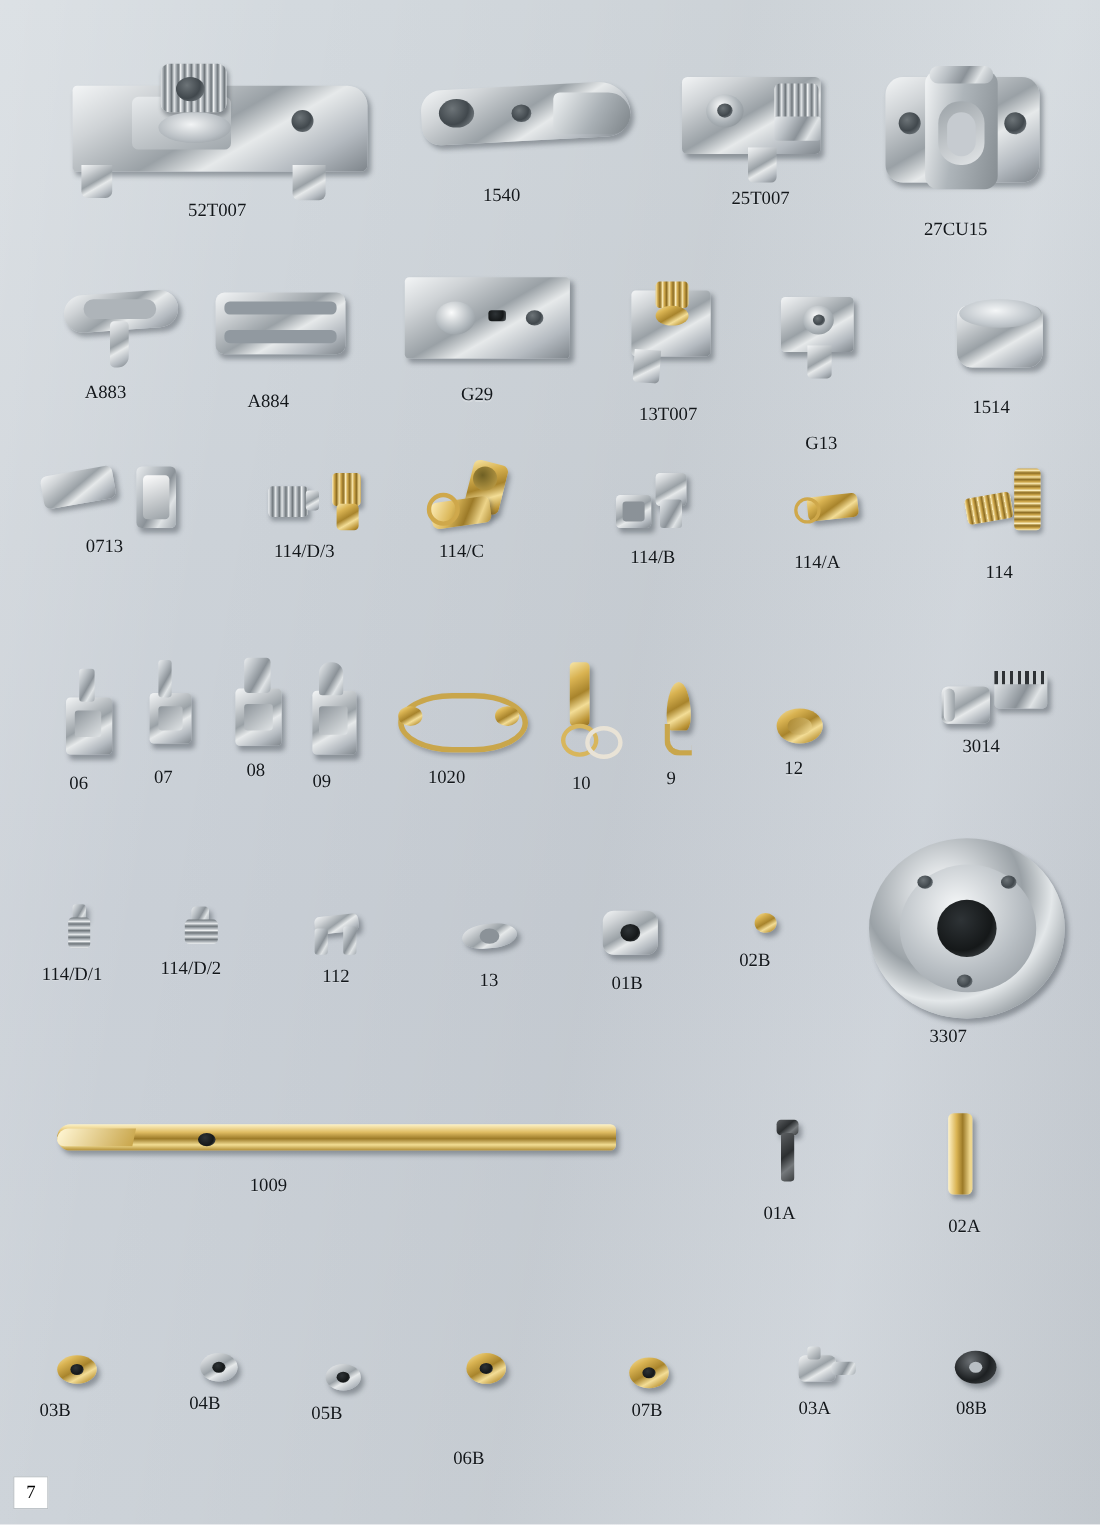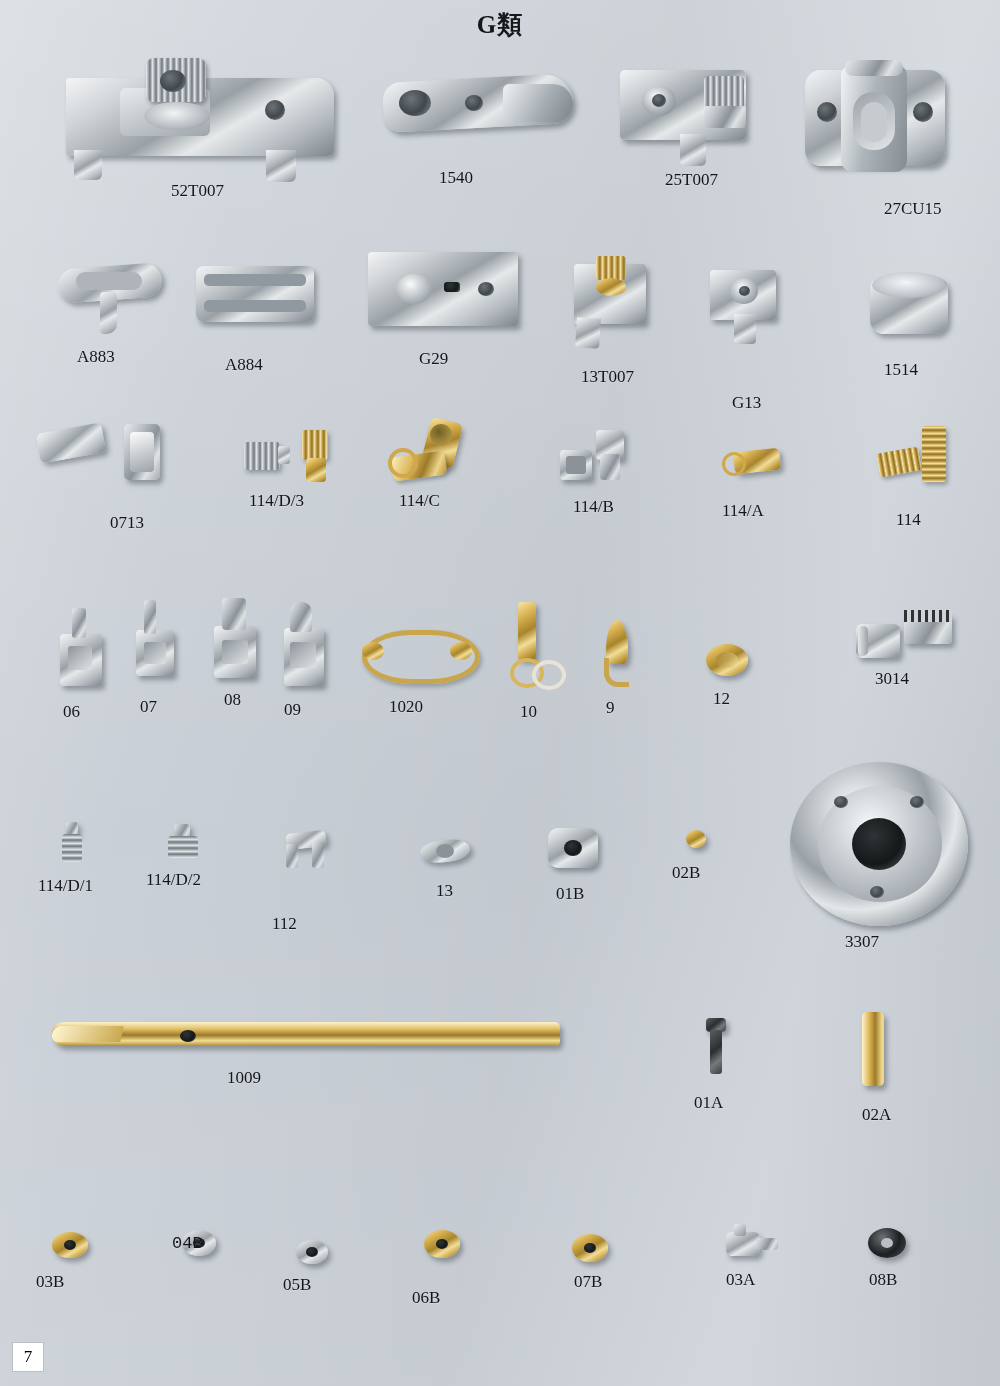--- a/index.html
+++ b/index.html
@@ -101,21 +101,20 @@
     justify-content: center;
     z-index: 8;
     border: 1px solid #b9bfc4;
   }
 </style>
 </head>
 <body>
 
 <div id="page">
 
-  <div id="page-title">G類</div>
 
   <div class="item" style="left:60px; top:58px; width:280px; height:125px;">
     <div class="pt silver shadow" style="left:6px; top:20px; width:268px; height:78px; border-radius:4px 18px 6px 4px;"></div>
     <div class="pt silver" style="left:14px; top:92px; width:28px; height:30px; border-radius:0 0 6px 6px;"></div>
     <div class="pt silver" style="left:206px; top:92px; width:30px; height:32px; border-radius:0 0 6px 6px;"></div>
     <div class="pt" style="left:60px; top:30px; width:90px; height:48px; background:linear-gradient(160deg,#e8ebed,#9fa6ab); border-radius:6px;"></div>
     <div class="pt spring" style="left:86px; top:0px; width:60px; height:44px; border-radius:8px; box-shadow:2px 3px 4px rgba(40,48,56,.4);"></div>
     <div class="pt hole" style="left:100px; top:12px; width:26px; height:22px;"></div>
     <div class="pt hole" style="left:205px; top:42px; width:20px; height:20px;"></div>
     <div class="pt" style="left:84px; top:44px; width:66px; height:28px; background:radial-gradient(ellipse at 45% 40%, #f2f4f5 0%, #b6bcc1 60%, #848b90 100%); border-radius:50%;"></div>
@@ -142,21 +141,21 @@
 
   <div class="item" style="left:805px; top:58px; width:140px; height:130px;">
     <div class="pt silver shadow" style="left:0px; top:12px; width:140px; height:96px; border-radius:16px;"></div>
     <div class="pt" style="left:36px; top:6px; width:66px; height:108px; background:linear-gradient(100deg,#f4f6f7,#aeb5ba 45%,#868d92); border-radius:12px;"></div>
     <div class="pt" style="left:48px; top:34px; width:42px; height:58px; background:linear-gradient(150deg,#9aa1a6,#e4e7e9); border-radius:20px;"></div>
     <div class="pt" style="left:56px; top:44px; width:26px; height:40px; background:#c6cbd0; border-radius:14px;"></div>
     <div class="pt hole" style="left:12px; top:44px; width:20px; height:20px;"></div>
     <div class="pt hole" style="left:108px; top:44px; width:20px; height:20px;"></div>
     <div class="pt silver2" style="left:40px; top:2px; width:58px; height:16px; border-radius:8px;"></div>
   </div>
-  <div class="label" style="left:884px; top:199px;">27CU15</div>
+  <div class="label" style="left:840px; top:199px;">27CU15</div>
 
   <div class="item" style="left:58px; top:266px; width:108px; height:74px;">
     <div class="pt silver shadow" style="left:0px; top:0px; width:104px; height:34px; border-radius:18px; transform:rotate(-4deg);"></div>
     <div class="pt" style="left:18px; top:6px; width:66px; height:18px; background:#aeb4b9; border-radius:10px;"></div>
     <div class="pt silver" style="left:42px; top:26px; width:17px; height:42px; border-radius:4px 4px 10px 4px;"></div>
   </div>
   <div class="label" style="left:77px; top:347px;">A883</div>
 
   <div class="item" style="left:196px; top:266px; width:118px; height:62px;">
     <div class="pt silver shadow" style="left:0px; top:0px; width:118px; height:56px; border-radius:8px;"></div>
@@ -193,21 +192,21 @@
     <div class="pt silver shadow" style="left:0px; top:8px; width:78px; height:56px; border-radius:10px 10px 14px 14px;"></div>
     <div class="pt" style="left:2px; top:2px; width:74px; height:26px; background:radial-gradient(ellipse at 45% 40%, #f4f6f7 0%, #c3c9ce 55%, #949ba0 100%); border-radius:50%;"></div>
   </div>
   <div class="label" style="left:884px; top:360px;">1514</div>
 
   <div class="item" style="left:38px; top:418px; width:130px; height:64px;">
     <div class="pt silver shadow" style="left:0px; top:10px; width:66px; height:30px; border-radius:6px; transform:rotate(-10deg);"></div>
     <div class="pt silver2 shadow" style="left:86px; top:6px; width:36px; height:56px; border-radius:5px;"></div>
     <div class="pt" style="left:92px; top:14px; width:24px; height:40px; background:linear-gradient(160deg,#fdfdfd,#9ba2a7); border-radius:4px;"></div>
   </div>
-  <div class="label" style="left:78px; top:513px;margin-left:32px;">0713</div>
+  <div class="label" style="left:78px; top:487px;">0713</div>
 
   <div class="item" style="left:244px; top:424px; width:96px; height:62px;">
     <div class="pt spring" style="left:0px; top:18px; width:36px; height:28px; border-radius:4px; box-shadow:2px 3px 4px rgba(40,48,56,.35);"></div>
     <div class="pt silver" style="left:34px; top:22px; width:12px; height:18px; border-radius:3px;"></div>
     <div class="pt spring-g" style="left:58px; top:6px; width:26px; height:30px; border-radius:4px; box-shadow:2px 3px 4px rgba(40,48,56,.35);"></div>
     <div class="pt gold" style="left:62px; top:34px; width:20px; height:24px; border-radius:4px;"></div>
   </div>
   <div class="label" style="left:249px; top:491px;">114/D/3</div>
 
   <div class="item" style="left:386px; top:420px; width:96px; height:66px;">
@@ -310,21 +309,21 @@
     <div class="pt silver2 shadow" style="left:8px; top:0px; width:16px; height:14px; border-radius:4px;"></div>
     <div class="pt spring" style="left:2px; top:12px; width:30px; height:22px; background:repeating-linear-gradient(0deg,#f0f2f3 0px,#aeb4b9 2px,#6f767b 4px,#cfd4d7 6px); border-radius:4px;"></div>
   </div>
   <div class="label" style="left:146px; top:870px;">114/D/2</div>
 
   <div class="item" style="left:282px; top:826px; width:48px; height:44px;">
     <div class="pt silver shadow" style="left:4px; top:6px; width:40px; height:16px; border-radius:5px; transform:rotate(-6deg);"></div>
     <div class="pt silver2" style="left:4px; top:18px; width:12px; height:24px; border-radius:3px;"></div>
     <div class="pt silver2" style="left:30px; top:16px; width:12px; height:26px; border-radius:3px;"></div>
   </div>
-  <div class="label" style="left:272px; top:878px;margin-top:36px;">112</div>
+  <div class="label" style="left:293px; top:878px;">112</div>
 
   <div class="item" style="left:420px; top:836px; width:52px; height:32px;">
     <div class="pt silver shadow" style="left:0px; top:4px; width:50px; height:22px; border-radius:50% / 60%; transform:rotate(-6deg);"></div>
     <div class="pt" style="left:16px; top:8px; width:18px; height:14px; background:#8b9298; border-radius:50%;"></div>
   </div>
   <div class="label" style="left:436px; top:881px;">13</div>
 
   <div class="item" style="left:548px; top:828px; width:52px; height:44px;">
     <div class="pt silver shadow" style="left:0px; top:0px; width:50px; height:40px; border-radius:10px;"></div>
     <div class="pt hole-d" style="left:16px; top:12px; width:18px; height:16px;"></div>
@@ -367,33 +366,33 @@
   <div class="item" style="left:52px; top:1232px; width:40px; height:32px;">
     <div class="pt gold shadow" style="left:0px; top:0px; width:36px; height:26px; border-radius:50%;"></div>
     <div class="pt hole-d" style="left:12px; top:8px; width:12px; height:10px;"></div>
   </div>
   <div class="label" style="left:36px; top:1272px;">03B</div>
 
   <div class="item" style="left:182px; top:1230px; width:36px; height:30px;">
     <div class="pt silver shadow" style="left:0px; top:0px; width:34px; height:26px; border-radius:50%;"></div>
     <div class="pt hole-d" style="left:11px; top:8px; width:12px; height:10px;"></div>
   </div>
-  <div class="label" style="left:172px; top:1234px;font-family:Liberation Mono, monospace;">04B</div>
+  <div class="label" style="left:172px; top:1266px;">04B</div>
 
   <div class="item" style="left:296px; top:1240px; width:34px; height:28px;">
     <div class="pt silver shadow" style="left:0px; top:0px; width:32px; height:24px; border-radius:50%;"></div>
     <div class="pt hole-d" style="left:10px; top:7px; width:12px; height:10px;"></div>
   </div>
   <div class="label" style="left:283px; top:1275px;">05B</div>
 
   <div class="item" style="left:424px; top:1230px; width:38px; height:32px;">
     <div class="pt gold shadow" style="left:0px; top:0px; width:36px; height:28px; border-radius:50%;"></div>
     <div class="pt hole-d" style="left:12px; top:9px; width:12px; height:10px;"></div>
   </div>
-  <div class="label" style="left:412px; top:1288px;text-align:right;">06B</div>
+  <div class="label" style="left:412px; top:1316px;text-align:right;">06B</div>
 
   <div class="item" style="left:572px; top:1234px; width:38px; height:32px;">
     <div class="pt gold shadow" style="left:0px; top:0px; width:36px; height:28px; border-radius:50%;"></div>
     <div class="pt hole-d" style="left:12px; top:9px; width:12px; height:10px;"></div>
   </div>
   <div class="label" style="left:574px; top:1272px;">07B</div>
 
   <div class="item" style="left:726px; top:1224px; width:54px; height:40px;">
     <div class="pt silver shadow" style="left:0px; top:8px; width:34px; height:24px; border-radius:6px;"></div>
     <div class="pt silver2" style="left:30px; top:14px; width:22px; height:12px; border-radius:4px;"></div>

